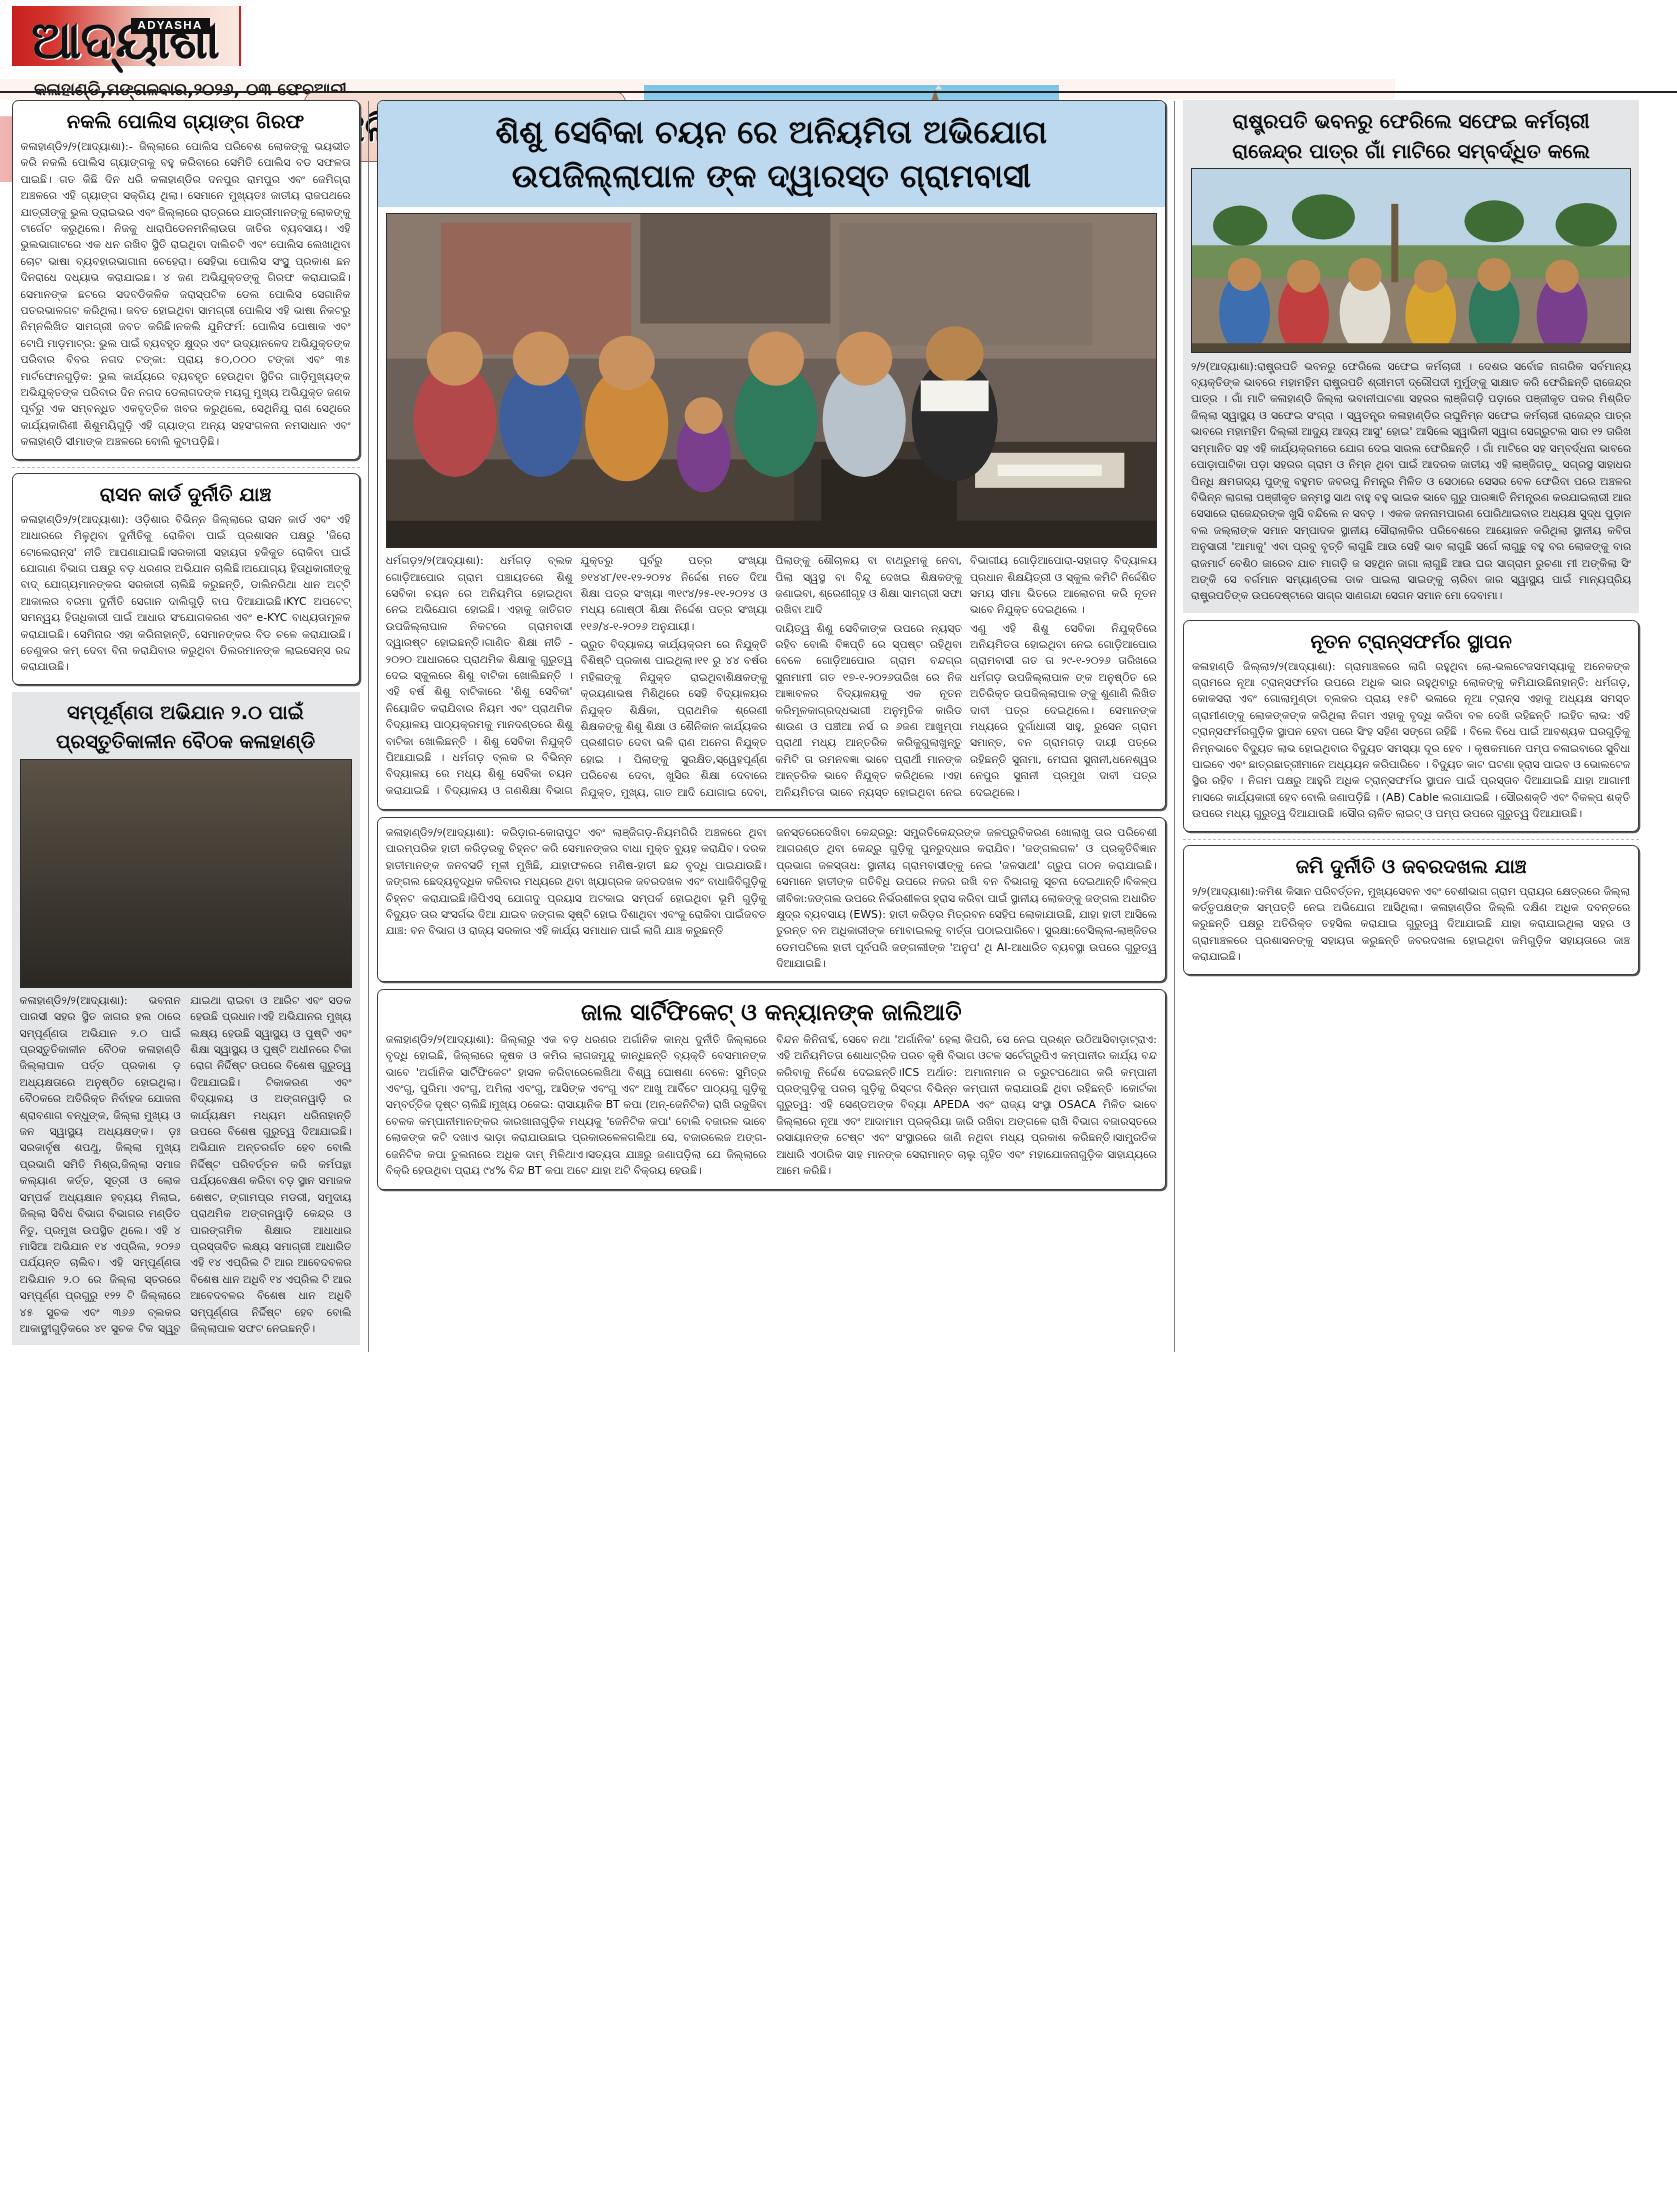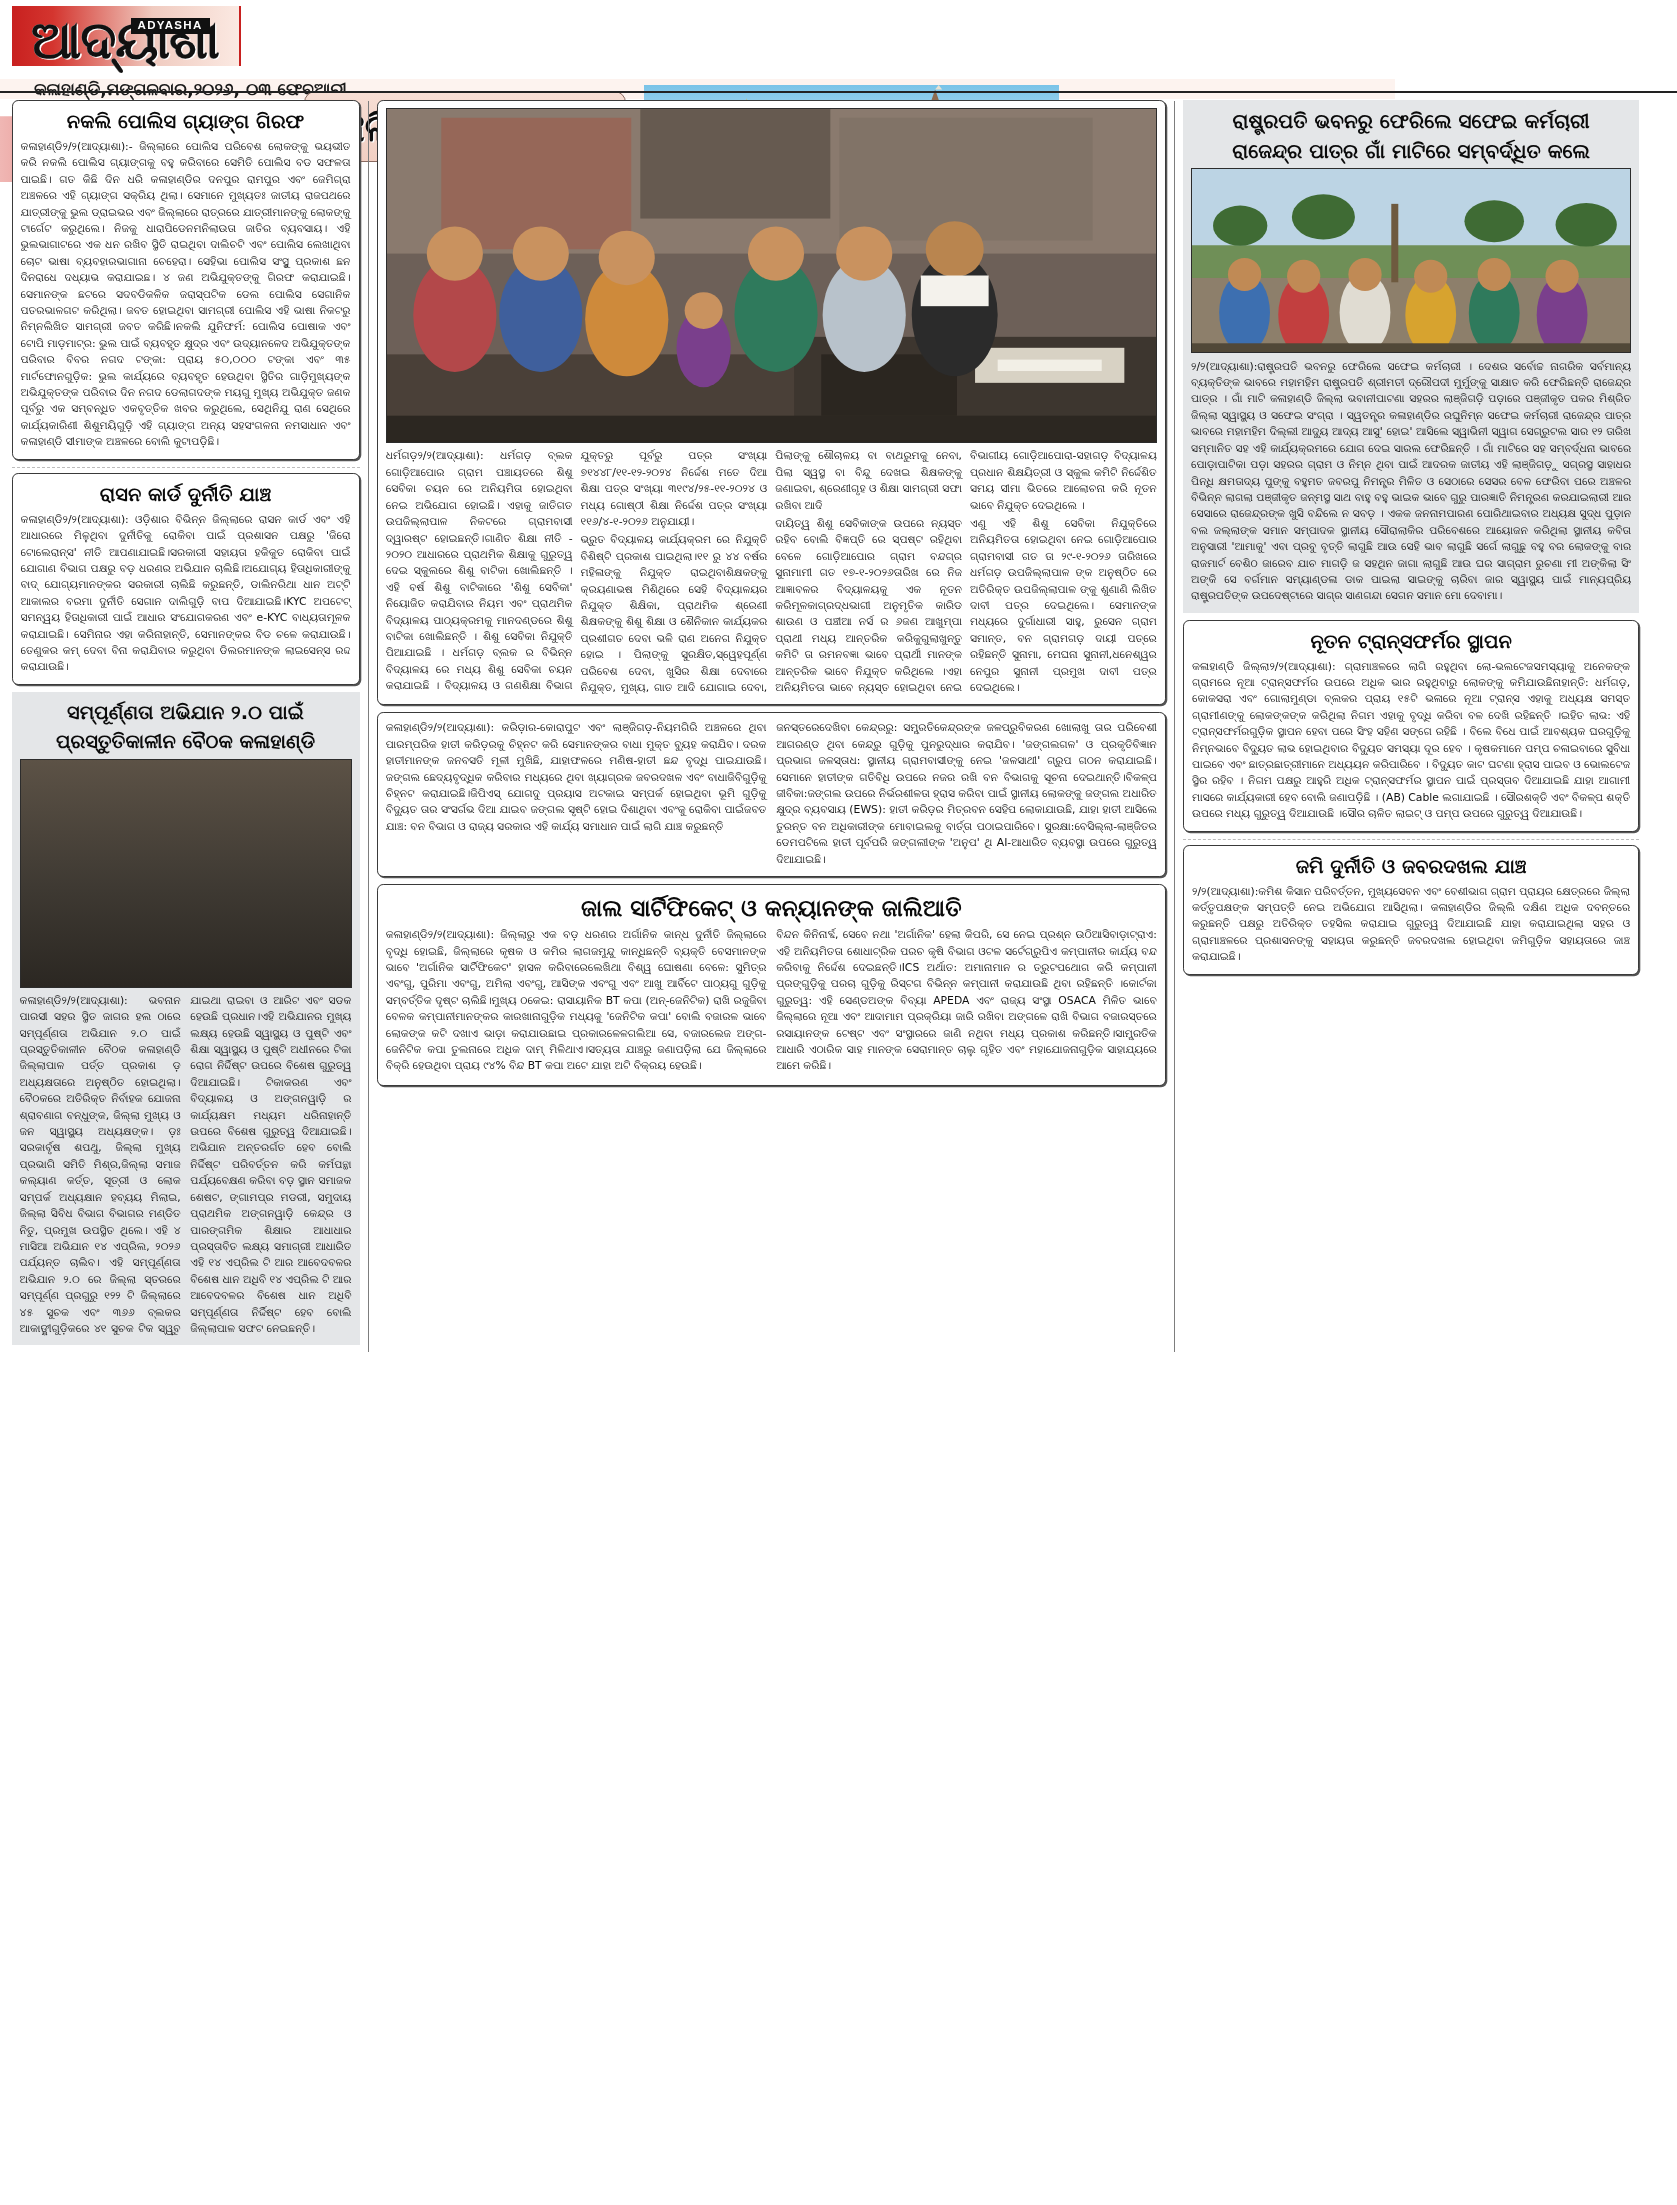--- a/index.html
+++ b/index.html
@@ -303,20 +303,24 @@
       <div class="body two">କଳାହାଣ୍ଡି୨/୨(ଆଦ୍ୟାଶା): ଭବନାନ ପାରସୀ ସହର ସ୍ଥିତ ଜାଗର ହଲ ଠାରେ ସମ୍ପୂର୍ଣ୍ଣତା ଅଭିଯାନ ୨.୦ ପାଇଁ ପ୍ରସ୍ତୁତିକାଳୀନ ବୈଠକ କଳାହାଣ୍ଡି ଜିଲ୍ଲାପାଳ ପର୍ତ୍ତ ପ୍ରକାଶ ଡ଼ ଅଧ୍ୟକ୍ଷତାରେ ଅନୁଷ୍ଠିତ ହୋଇଥିଲା। ବୈଠକରେ ଅତିରିକ୍ତ ନିର୍ବାହକ ଯୋଜନା ଶ୍ରାବଣାଗ ବନ୍ଧୁଙ୍କ, ଜିଲ୍ଲା ମୁଖ୍ୟ ଓ ଜନ ସ୍ୱାସ୍ଥ୍ୟ ଅଧ୍ୟକ୍ଷଙ୍କ। ଡ଼ଃ ସରକାର୍ବୃଷ ଶପଥୁ, ଜିଲ୍ଲା ମୁଖ୍ୟ ପ୍ରଭାଗି ସମିତି ମିଶ୍ର,ଜିଲ୍ଲା ସମାଜ କଲ୍ୟାଣ କର୍ତ୍ତ, ସୂତ୍ରୀ ଓ ଲୋକ ସମ୍ପର୍କ ଅଧ୍ୟକ୍ଷାନ ହବ୍ୟୟ ମିଲାଇ, ଜିଲ୍ଲା ସିବିଧ ବିଭାଗ ବିଭାଗର ମଣ୍ଡିତ ନିତୁ, ପ୍ରମୁଖ ଉପସ୍ଥିତ ଥିଲେ। ଏହି ୪ ମାସିଆ ଅଭିଯାନ ୧୪ ଏପ୍ରିଲ, ୨୦୨୬ ପର୍ଯ୍ୟନ୍ତ ଚାଲିବ। ଏହି ସମ୍ପୂର୍ଣ୍ଣତା ଅଭିଯାନ ୨.୦ ରେ ଜିଲ୍ଲା ସ୍ତରରେ ସମ୍ପୂର୍ଣ୍ଣ ପ୍ରଗୁରୁ ୧୨୨ ଟି ଜିଲ୍ଲାରେ ୪୫ ସୁଚକ ଏବଂ ୩୬୬ ବ୍ଲକର ଆକାଙ୍କ୍ଷୀଗୁଡ଼ିକରେ ୪୧ ସୁଚକ ଟିକ ସ୍ୱୁବ ଯାଇଥା ରାଇବା ଓ ଆରିଟ ଏବଂ ସଡକ ହେଉଛି ପ୍ରଧାନ।ଏହି ଅଭିଯାନର ମୁଖ୍ୟ ଲକ୍ଷ୍ୟ ହେଉଛି ସ୍ୱାସ୍ଥ୍ୟ ଓ ପୁଷ୍ଟି ଏବଂ ଶିକ୍ଷା ସ୍ୱାସ୍ଥ୍ୟ ଓ ପୁଷ୍ଟି ଅଧୀନରେ ଟିକା ରୋଗ ନିର୍ଦ୍ଦିଷ୍ଟ ଉପରେ ବିଶେଷ ଗୁରୁତ୍ୱ ଦିଆଯାଇଛି। ଟିକାକରଣ ଏବଂ ବିଦ୍ୟାଳୟ ଓ ଅଙ୍ଗନୱାଡ଼ି ର କାର୍ଯ୍ୟକ୍ଷମ ମଧ୍ୟମ ଧରିନାହାନ୍ତି ଉପରେ ବିଶେଷ ଗୁରୁତ୍ୱ ଦିଆଯାଇଛି। ଅଭିଯାନ ଅନ୍ତରର୍ଗତ ହେବ ବୋଲି ନିର୍ଦ୍ଦିଷ୍ଟ ପରିବର୍ତ୍ତନ କରି କର୍ମପନ୍ଥା ପର୍ଯ୍ୟବେକ୍ଷଣ କରିବା ବଡ଼ ସ୍ଥାନ ସମାଜକ ଶେଷଟ, ଙ୍ଗାମପ୍ର ମଡରୀ, ସମୁଦାୟ ପ୍ରାଥମିକ ଅଙ୍ଗନୱାଡ଼ି କେନ୍ଦ୍ର ଓ ପାରଙ୍ଗମିକ ଶିକ୍ଷାର ଆଧାଧାର ପ୍ରସ୍ତାବିତ ଲକ୍ଷ୍ୟ ସମାଗ୍ରୀ ଆଧାରିତ ଏହି ୧୪ ଏପ୍ରିଲ ଟି ଆର ଆବେଦବଳର ବିଶେଷ ଧାନ ଅଧିବି ୧୪ ଏପ୍ରିଲ ଟି ଆର ଆବେଦବଳର ବିଶେଷ ଧାନ ଅଧିବି ସମ୍ପୂର୍ଣ୍ଣତା ନିର୍ଦ୍ଦିଷ୍ଟ ହେବ ବୋଲି ଜିଲ୍ଲାପାଳ ସଫଟ ନେଇଛନ୍ତି।</div>
     </div>
 
   </div>
 
   <div class="vrule"></div>
 
   <div class="col-mid">
 
     <div class="art">
+      <div class="headline-blue">
+        <div class="hl hl-xl">ଶିଶୁ ସେବିକା ଚୟନ ରେ ଅନିୟମିତା ଅଭିଯୋଗ</div>
+        <div class="hl hl-xl" style="margin-bottom:0">ଉପଜିଲ୍ଲାପାଳ ଙ୍କ ଦ୍ୱାରସ୍ତ ଗ୍ରାମବାସୀ</div>
+      </div>
 
       <div class="photo photo-main">
         <svg width="100%" height="100%" viewBox="0 0 1700 760" preserveAspectRatio="none">
           <rect x="0" y="0" width="1700" height="760" fill="#6d6058"></rect>
           <rect x="0" y="0" width="1700" height="330" fill="#8a7a6e"></rect>
           <rect x="120" y="20" width="420" height="300" fill="#9b5f4f" opacity="0.7"></rect>
           <rect x="560" y="0" width="420" height="250" fill="#5d5249" opacity="0.8"></rect>
           <rect x="1000" y="20" width="560" height="280" fill="#7e7164" opacity="0.7"></rect>
           <rect x="0" y="560" width="1700" height="200" fill="#4a4038"></rect>
           <rect x="900" y="520" width="800" height="240" fill="#3d362f"></rect>

